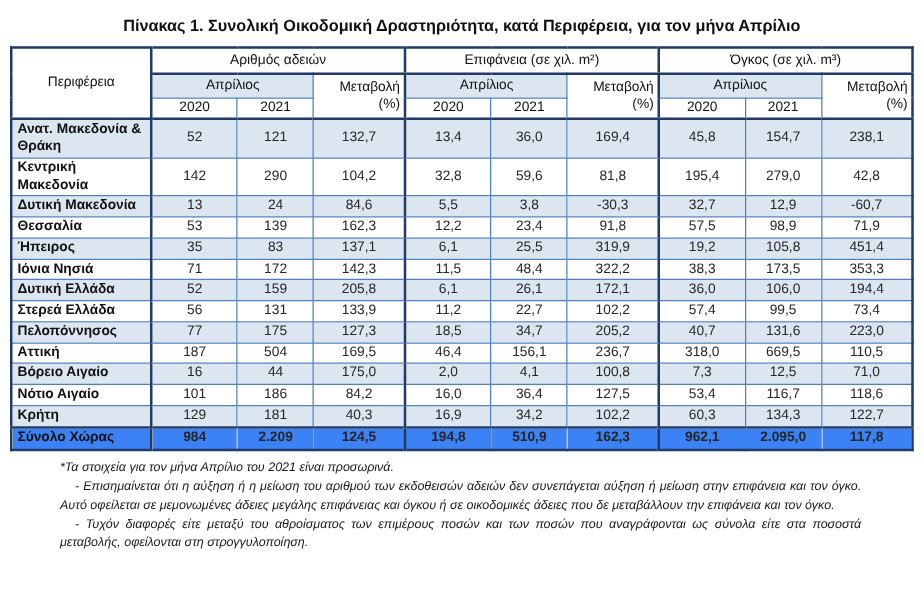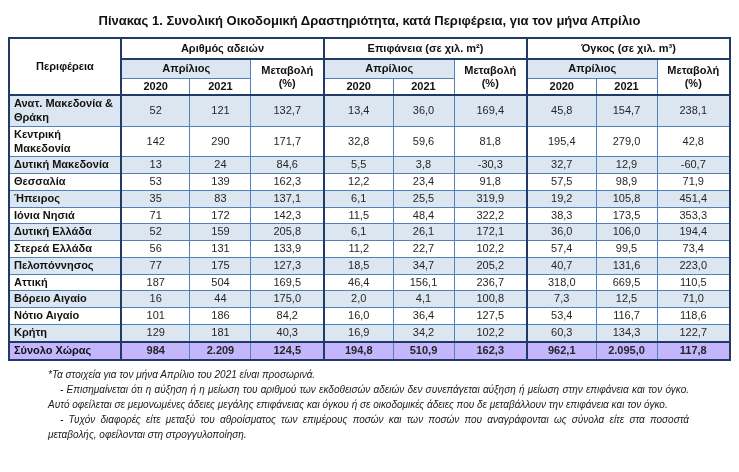--- a/index.html
+++ b/index.html
@@ -39,41 +39,41 @@
 
   th, td {
     border: 1px solid var(--border-light);
     font-size: 11px;
     line-height: 1.25;
     padding: 1px 3px;
     text-align: center;
     vertical-align: middle;
     overflow: hidden;
   }
-  thead th { font-weight: bold; color: #111111; background: #ffffff; }
+  thead th { font-weight: normal; color: #111111; background: #ffffff; }
   thead tr:nth-child(1) th { height: 21px; border-bottom: 2px solid var(--border-dark); }
   thead tr:nth-child(2) th { height: 19px; }
   thead tr:nth-child(3) th { height: 15px; border-bottom: 2px solid var(--border-dark); }
   th.region-h { border-right: 2px solid var(--border-dark); border-bottom: 2px solid var(--border-dark); }
   th.change { border-bottom: 2px solid var(--border-dark); }
-  th.change span { display: block; line-height: 1.2; }
+  th.change span { display: block; line-height: 1.2; text-align: right; }
   th.month { background: var(--stripe); }
   .gs { border-left: 2px solid var(--border-dark); }
 
   tbody th.region {
     text-align: left;
     font-weight: bold;
     padding-left: 4px;
     border-right: 2px solid var(--border-dark);
     color: #111111;
   }
   tbody td { color: #262626; height: 16px; }
   tbody th.region { height: 16px; margin-top: 16px; }
   tbody tr:nth-child(odd) { background: var(--stripe); }
-  tbody tr.total { background: #c4b5fd; }
+  tbody tr.total { background: #3b82f6; }
   tbody tr.total td, tbody tr.total th { font-weight: bold; border-top: 2px solid var(--border-dark); height: 18px; }
 
   .footnotes {
     margin: 6px 50px 8px 48px;
     font-style: italic;
     font-size: 10px;
     line-height: 1.5;
     color: #1a1a1a;
   }
   .footnotes p { margin: 0; font-style: italic; }
@@ -144,21 +144,21 @@
     <td>36,0</td>
     <td>169,4</td>
     <td class="gs">45,8</td>
     <td>154,7</td>
     <td>238,1</td>
   </tr>
         <tr>
     <th class="region" scope="row">Κεντρική Μακεδονία</th>
     <td class="gs">142</td>
     <td>290</td>
-    <td>171,7</td>
+    <td>104,2</td>
     <td class="gs">32,8</td>
     <td>59,6</td>
     <td>81,8</td>
     <td class="gs">195,4</td>
     <td>279,0</td>
     <td>42,8</td>
   </tr>
         <tr>
     <th class="region" scope="row">Δυτική Μακεδονία</th>
     <td class="gs">13</td>

